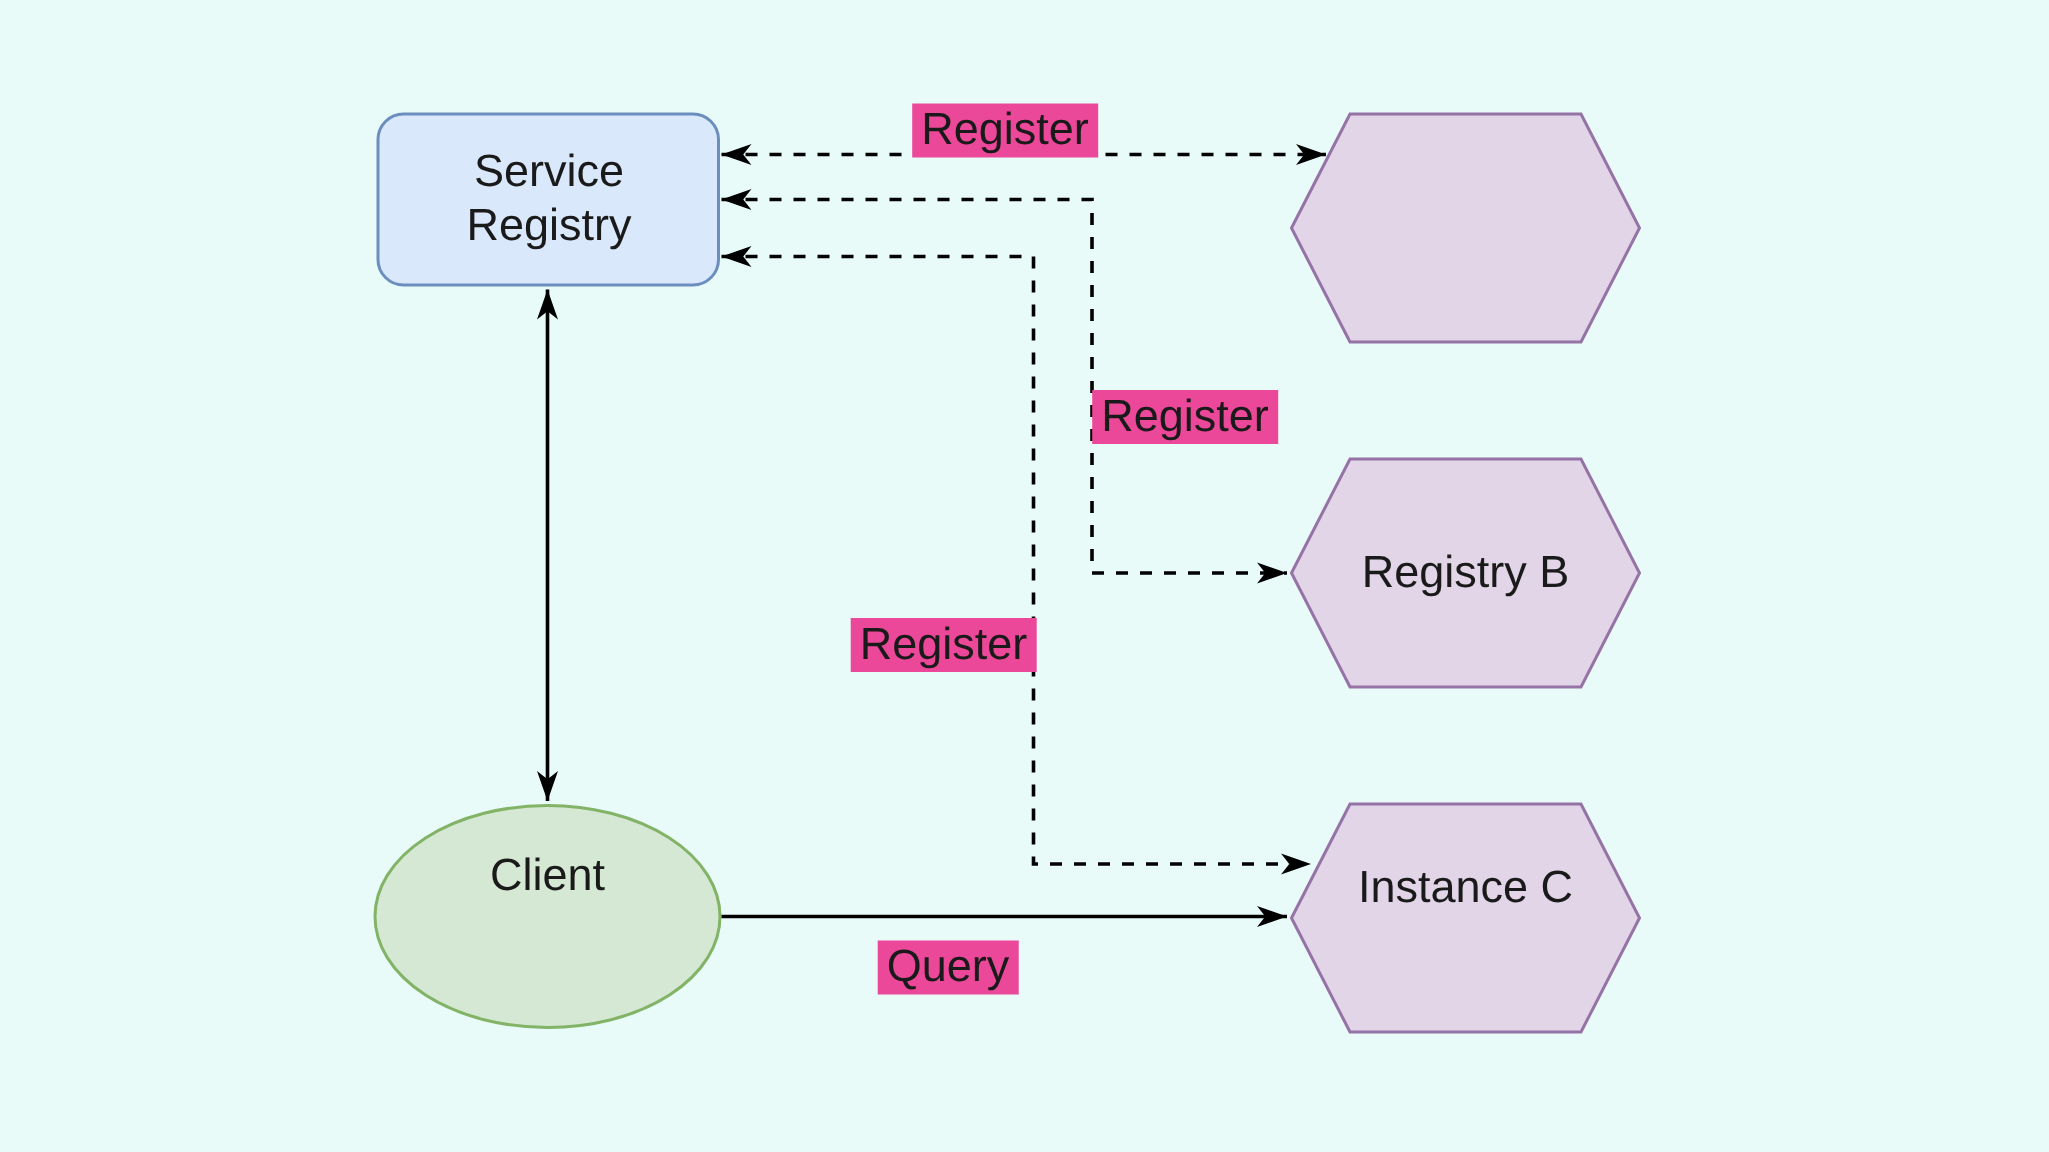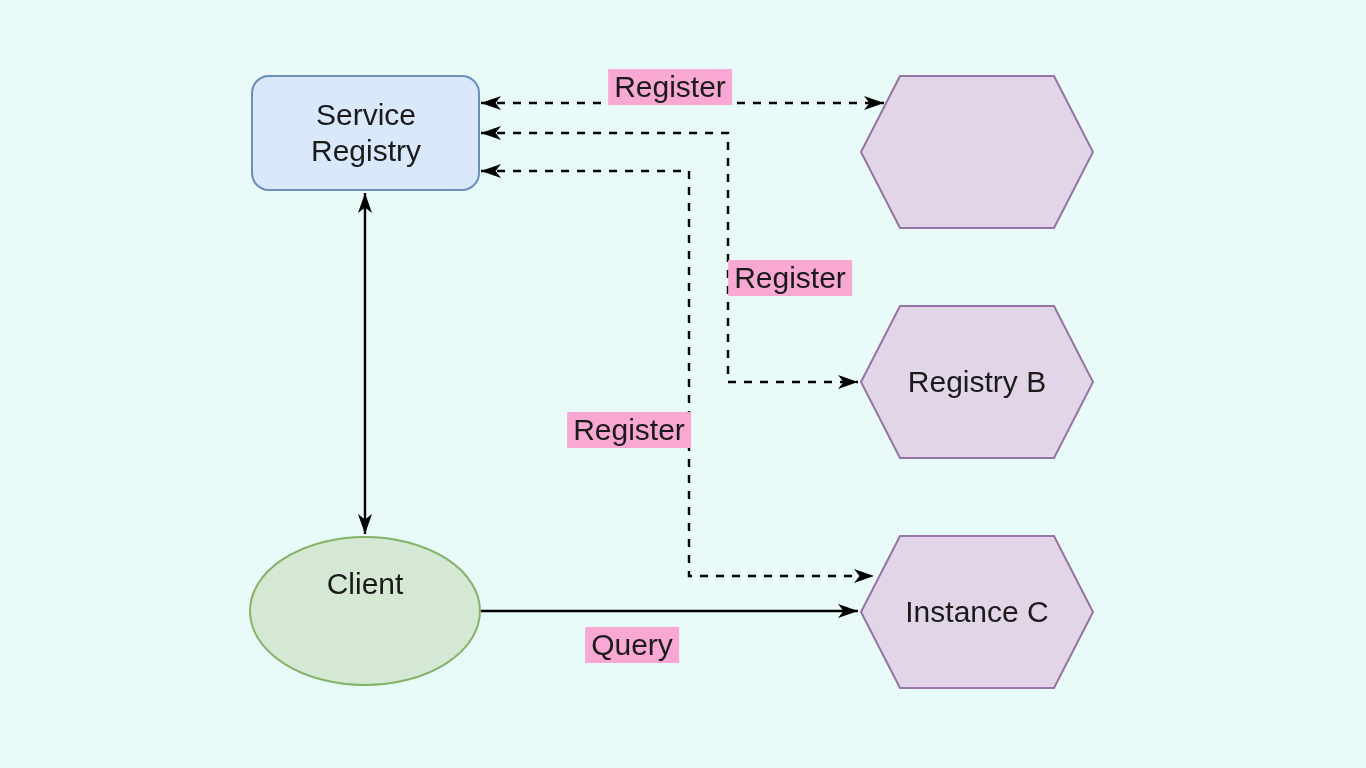--- a/index.html
+++ b/index.html
@@ -35,21 +35,21 @@
     position: absolute;
     transform: translate(-50%, -50%);
     font-size: 30px;
     line-height: 1.2;
     color: #1a1a1a;
     text-align: center;
   }
   .node-lbl { pointer-events: none; }
   .node-lbl.sr { width: 170px; }
   .edge-lbl {
-    background: #f9a8d4;
+    background: #ec4899;
     padding: 0 6px;
     white-space: nowrap;
   }
 </style>
 </head>
 <body>
 
 <div class="canvas">
   <svg width="1366" height="768" viewBox="0 0 1366 768">
     <defs>
@@ -66,20 +66,20 @@
 
     <path class="edge dashed" d="M481,103 L884,103" marker-start="url(#arrow)" marker-end="url(#arrow)"></path>
     <path class="edge dashed" d="M481,133 L728,133 L728,382 L858,382" marker-start="url(#arrow)" marker-end="url(#arrow)"></path>
     <path class="edge dashed" d="M481,171 L689,171 L689,576 L874,576" marker-start="url(#arrow)" marker-end="url(#arrow)"></path>
     <path class="edge" d="M365,193 L365,534" marker-start="url(#arrow)" marker-end="url(#arrow)"></path>
     <path class="edge" d="M481,611 L858,611" marker-end="url(#arrow)"></path>
   </svg>
 
   <div class="lbl node-lbl sr" style="left:366px; top:133px;">Service Registry</div>
   <div class="lbl node-lbl" style="left:977px; top:382px;">Registry B</div>
-  <div class="lbl node-lbl" style="left:977px; top:612px;text-align:center;">Instance C</div>
+  <div class="lbl node-lbl" style="left:977px; top:592px;text-align:center;">Instance C</div>
   <div class="lbl node-lbl" style="left:365px; top:584px;">Client</div>
 
   <div class="lbl edge-lbl" style="left:670px; top:87px;">Register</div>
   <div class="lbl edge-lbl" style="left:790px; top:278px;">Register</div>
   <div class="lbl edge-lbl" style="left:629px; top:430px;">Register</div>
   <div class="lbl edge-lbl" style="left:632px; top:645px;">Query</div>
 </div>
 
 </body></html>

